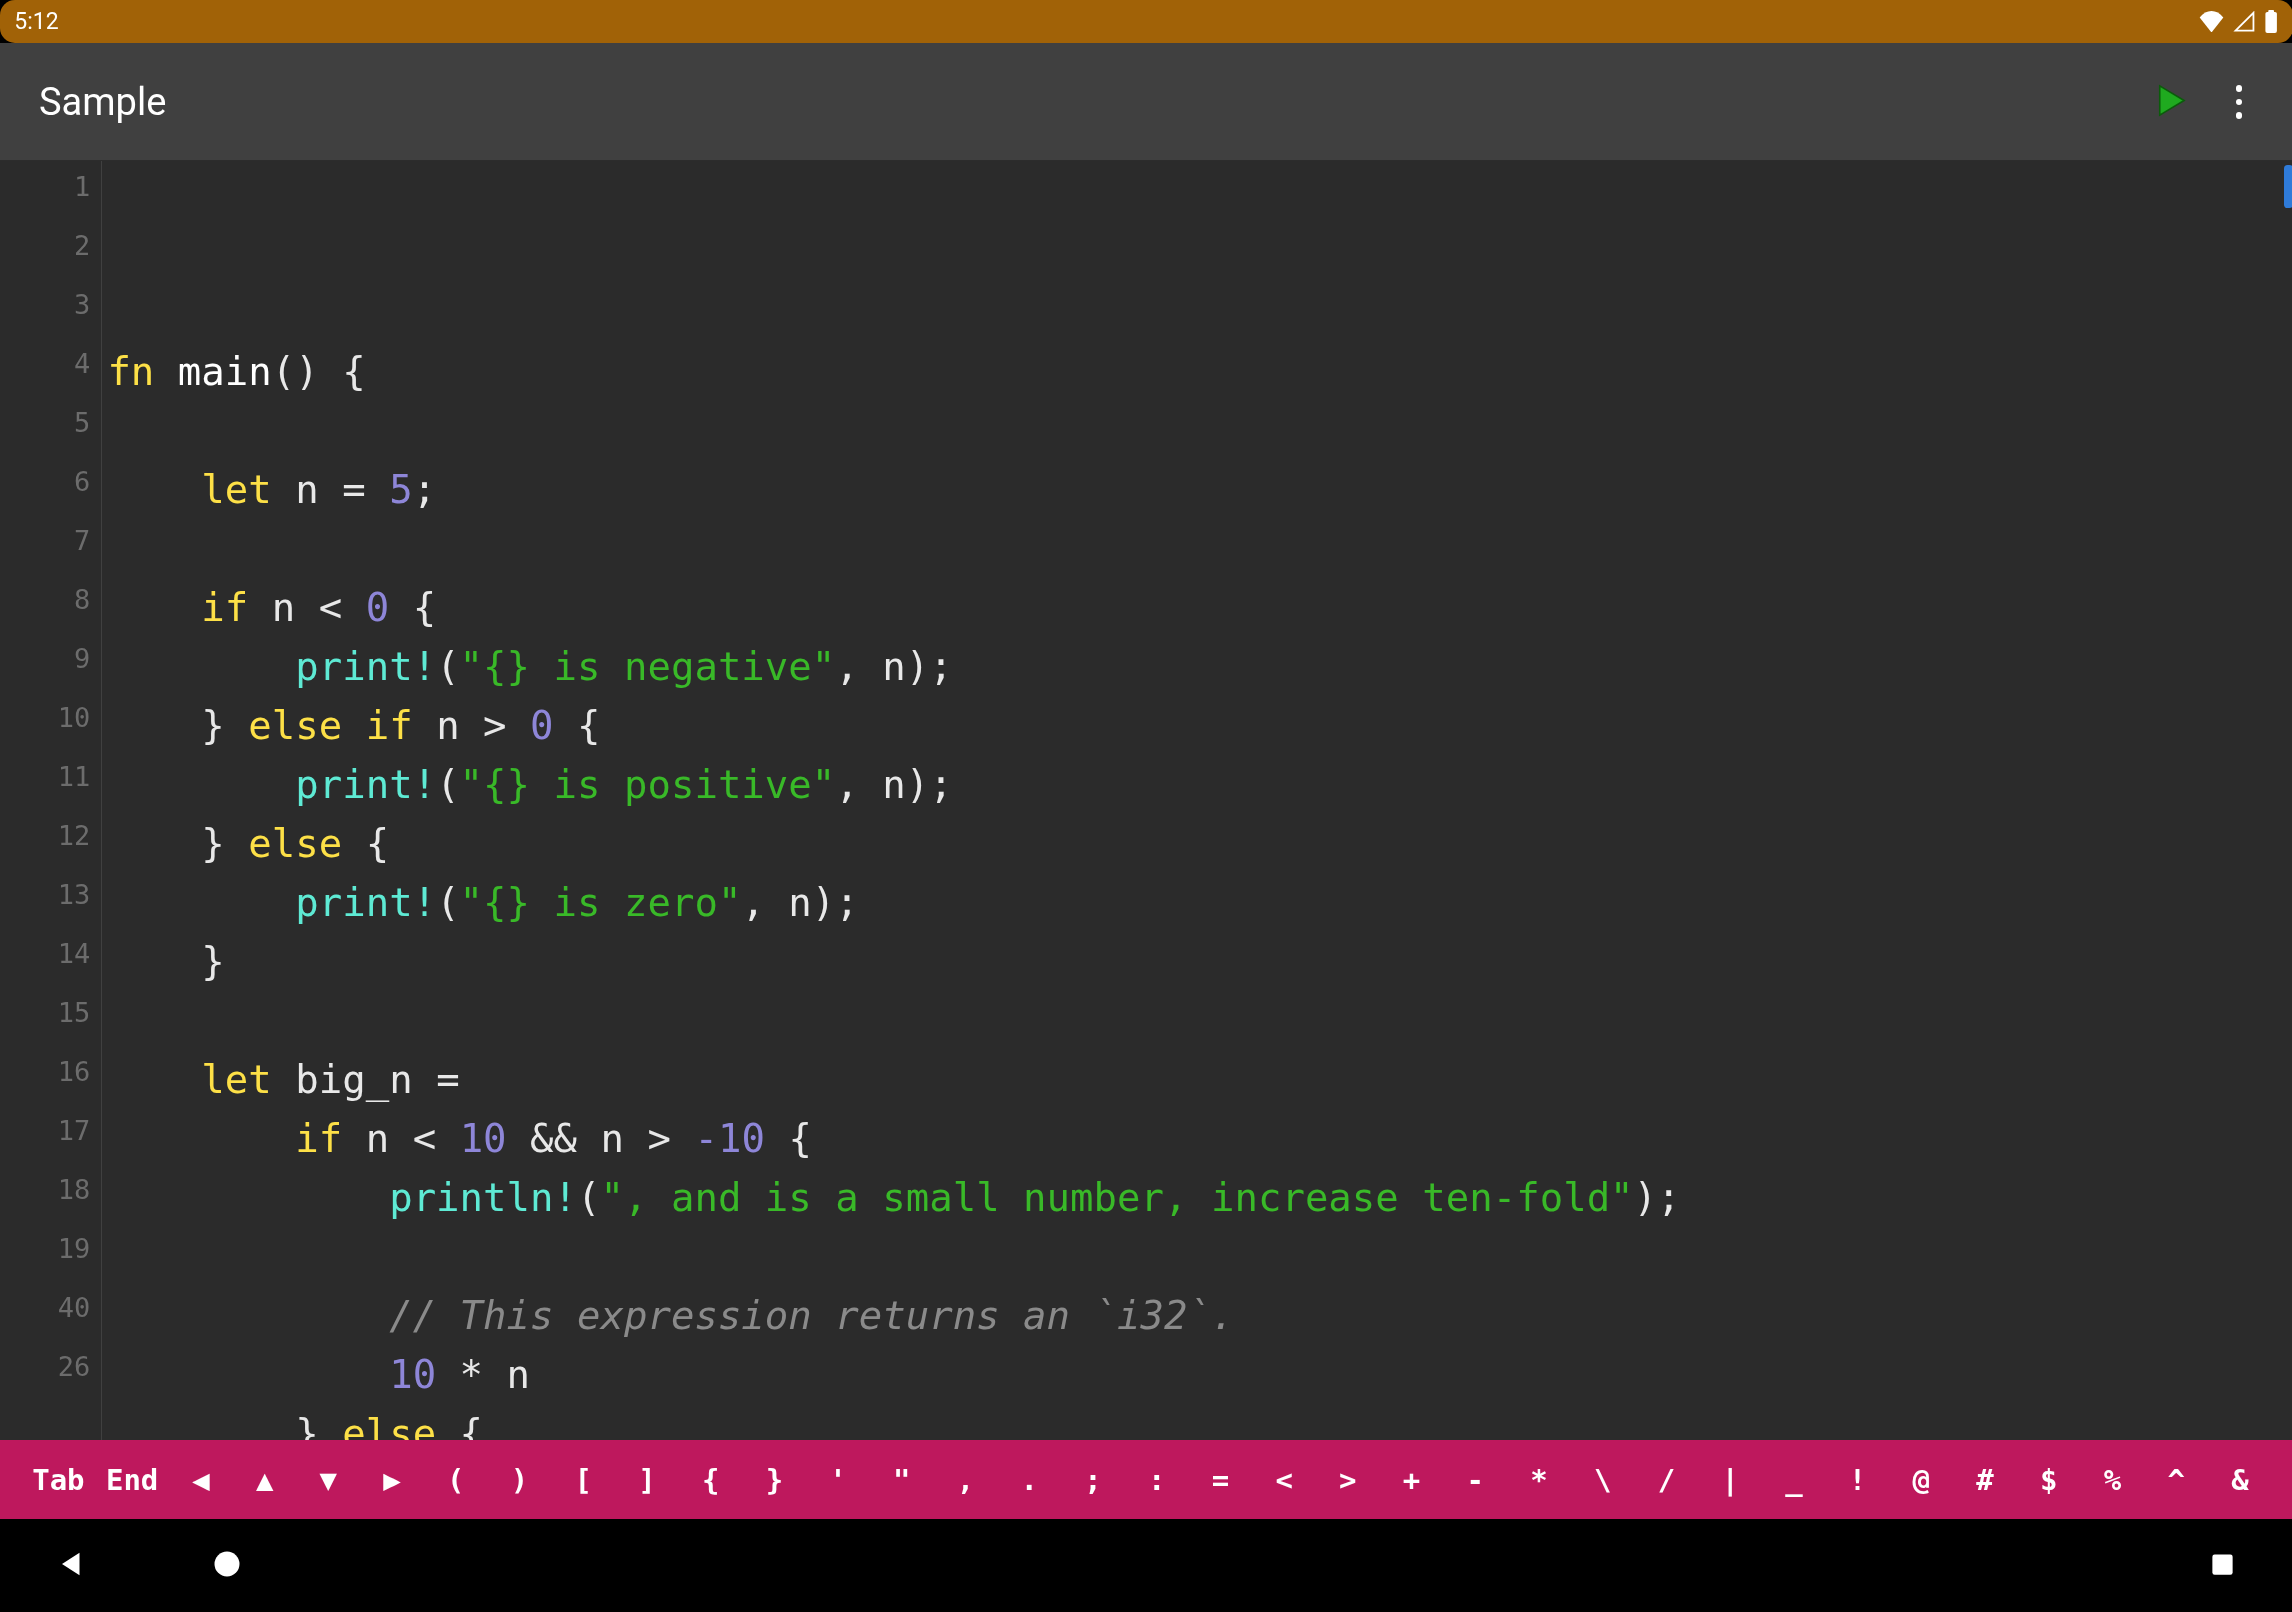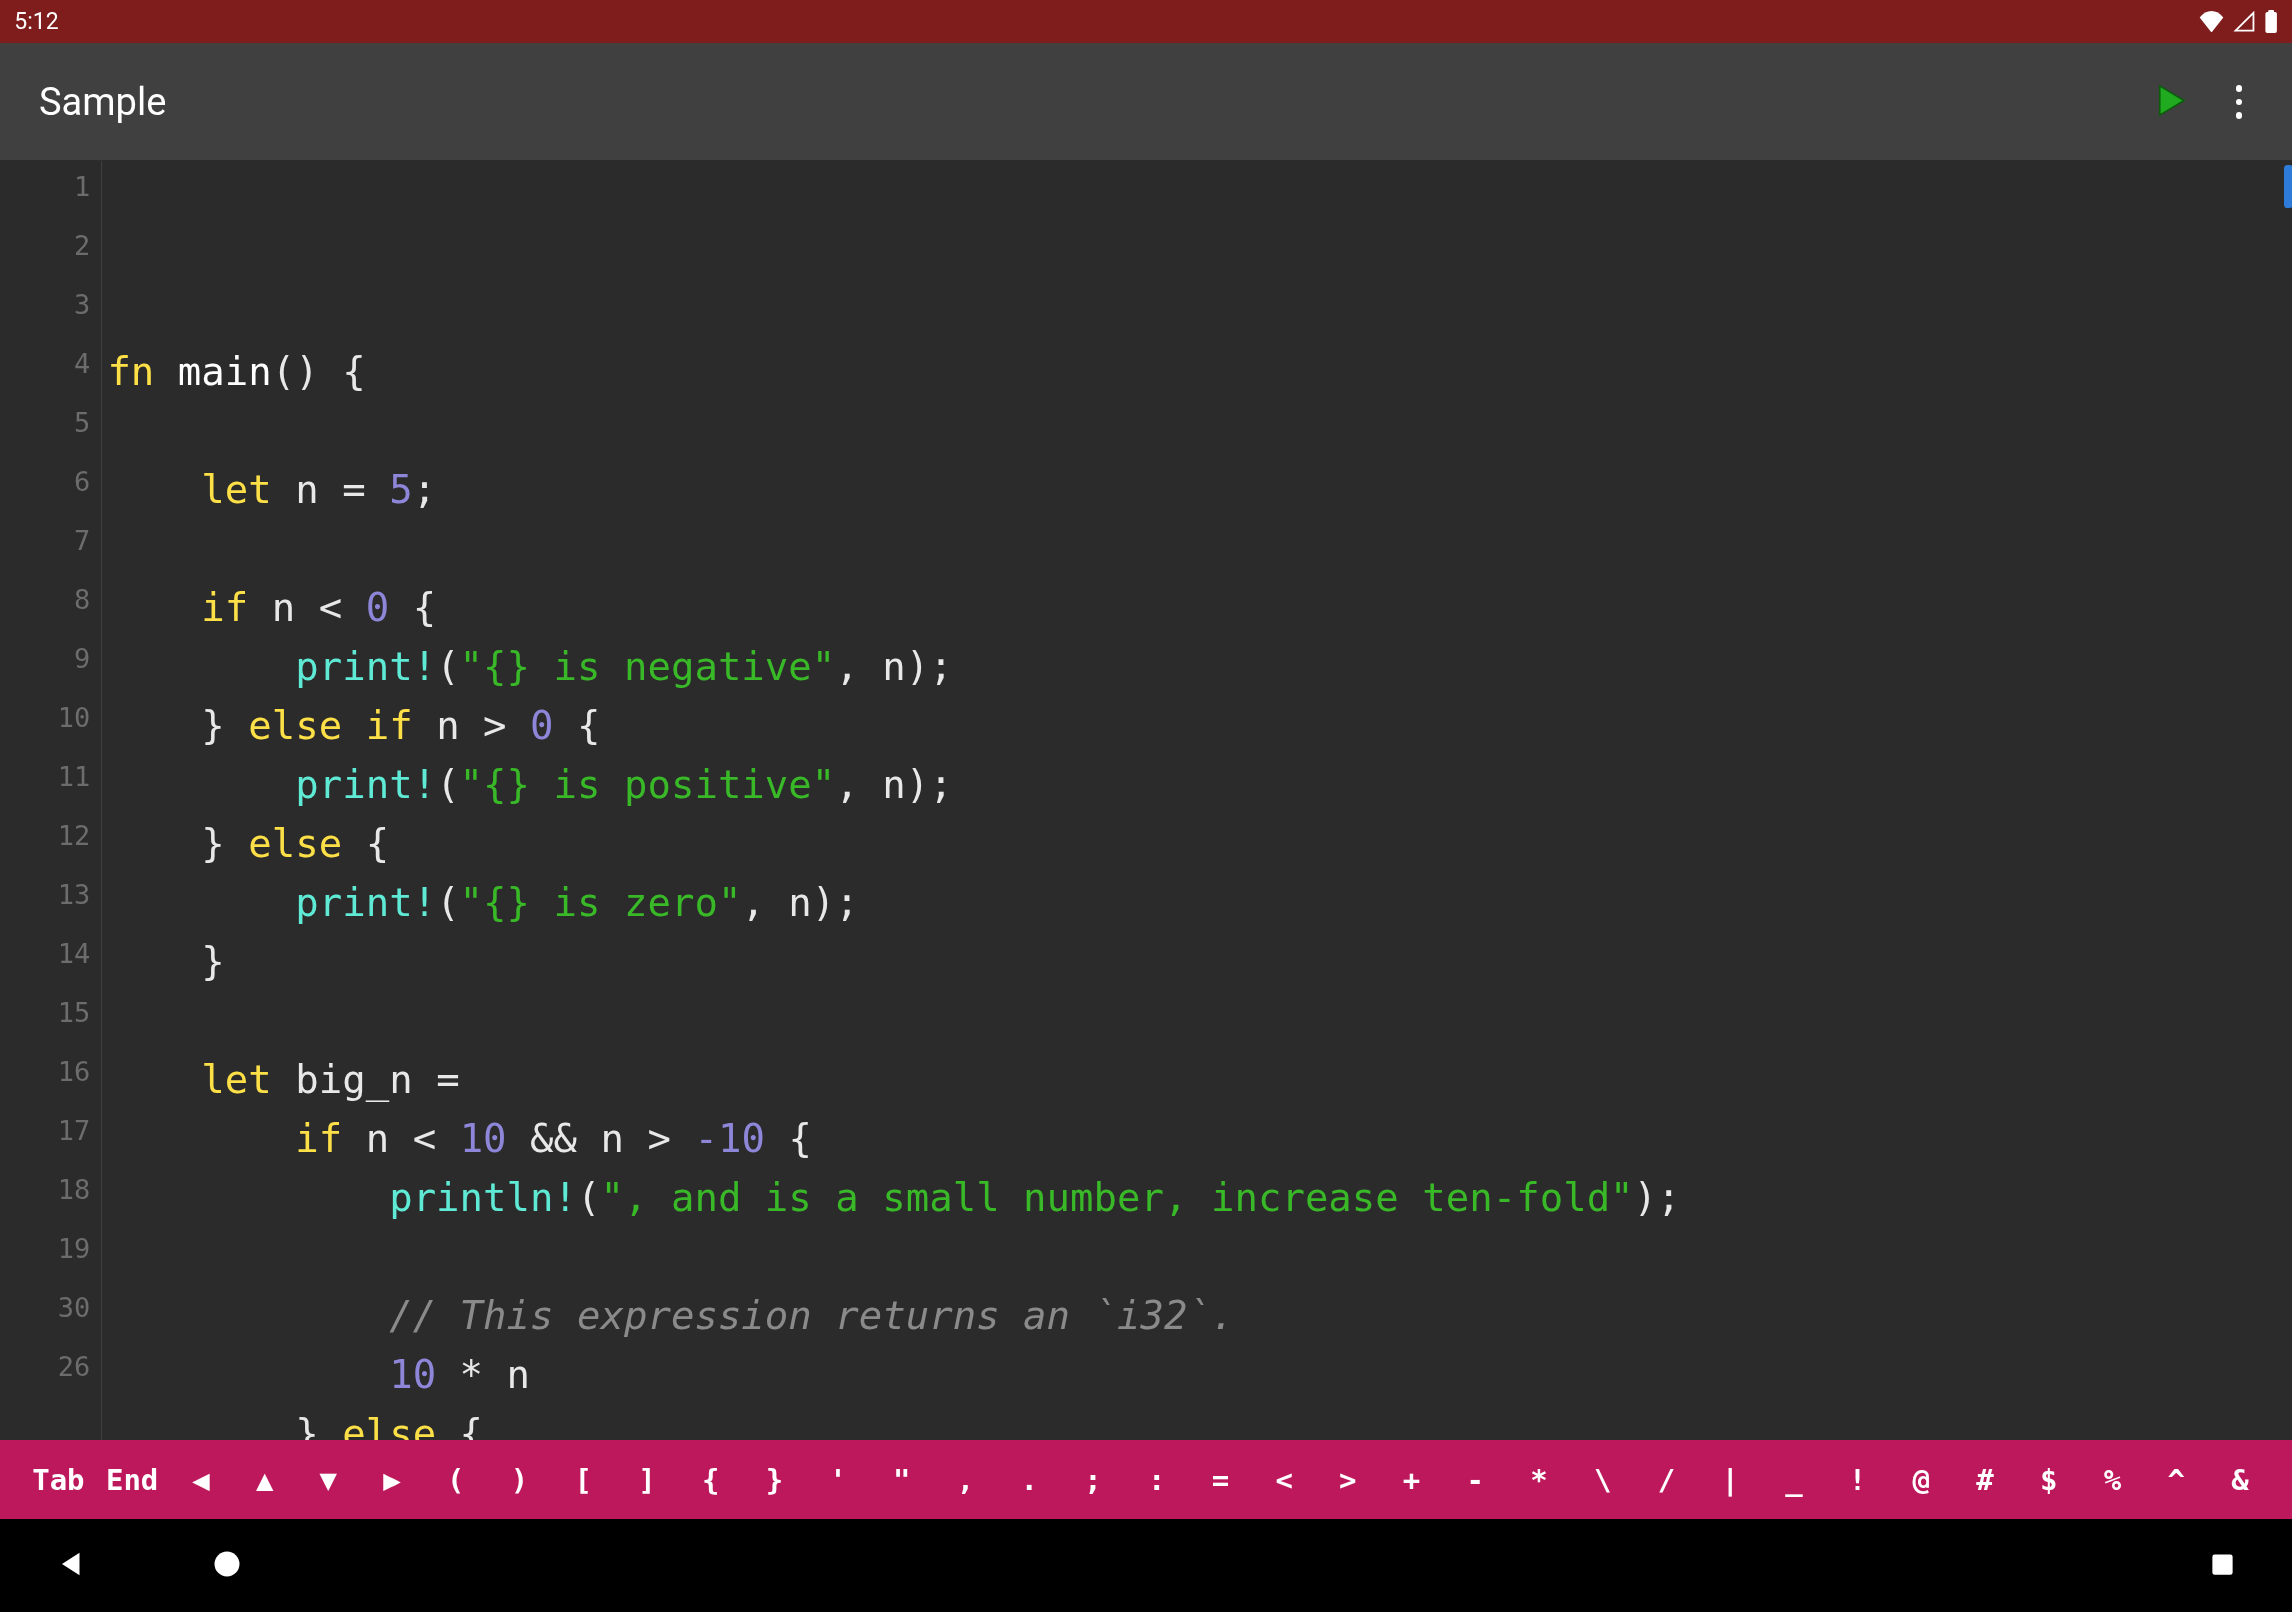--- a/index.html
+++ b/index.html
@@ -1,20 +1,20 @@
 <!DOCTYPE html>
 <html style="font-size:14.3px"><head>
 <meta charset="utf-8">
 <style>
   * { margin: 0; padding: 0; box-sizing: border-box; }
   html, body { width: 100%; height: 100%; background: #000; font-family: Roboto, "Helvetica Neue", Arial, sans-serif; color: #e8e8e8; overflow: hidden; }
   .screen { display: flex; flex-direction: column; width: 2293px; height: 1612px; transform-origin: top left; }
 
   
-  .status-bar { height: 43px; display: flex; align-items: center; justify-content: space-between; padding: 0 14.3px; background: #7f1d1d; font-size: 23px; color: #fff; }
+  .status-bar { height: 43px; display: flex; align-items: center; justify-content: space-between; padding: 0 14.3px; background: #a16207; font-size: 23px; color: #fff; border-radius: 15px; }
   .status-right { display: flex; align-items: center; gap: 7.2px; }
   .status-right svg { fill: #fff; }
 
   
   .action-bar { height: 118px; display: flex; align-items: center; justify-content: space-between; padding: 0 36px 0 39px; background: #404040; box-shadow: inset 0 -0.9px 0 rgba(0,0,0,.3); }
   .action-title { font-size: 38px; font-weight: 400; color: #fff; }
   .action-right { display: flex; align-items: center; gap: 32px; }
   .play-icon svg { width: 39px; height: 39px; }
   .more-icon { display: flex; flex-direction: column; gap: 7.2px; align-items: center; justify-content: center; width: 36px; height: 36px; }
   .more-icon span { width: 6.3px; height: 6.3px; border-radius: 50%; background: #fff; }
@@ -101,21 +101,21 @@
         <div class="gut-line">10</div>
         <div class="gut-line">11</div>
         <div class="gut-line">12</div>
         <div class="gut-line">13</div>
         <div class="gut-line">14</div>
         <div class="gut-line">15</div>
         <div class="gut-line">16</div>
         <div class="gut-line">17</div>
         <div class="gut-line">18</div>
         <div class="gut-line">19</div>
-        <div class="gut-line">30</div>
+        <div class="gut-line">40</div>
         <div class="gut-line">26</div>
       </div>
     <div class="code" id="code">
       <div class="scroll-ind"></div>
     <div class="code-line"><span class="kw">fn</span><span class="def"> </span><span class="fn">main</span><span class="pun">() {</span></div><div class="code-line"></div><div class="code-line"><span class="def">    </span><span class="kw">let</span><span class="def"> n </span><span class="pun">=</span><span class="def"> </span><span class="num">5</span><span class="pun">;</span></div><div class="code-line"></div><div class="code-line"><span class="def">    </span><span class="kw">if</span><span class="def"> n </span><span class="pun">&lt;</span><span class="def"> </span><span class="num">0</span><span class="def"> </span><span class="pun">{</span></div><div class="code-line"><span class="def">        </span><span class="mac">print!</span><span class="pun">(</span><span class="str">"{} is negative"</span><span class="pun">, n);</span></div><div class="code-line"><span class="def">    </span><span class="pun">}</span><span class="def"> </span><span class="kw">else if</span><span class="def"> n </span><span class="pun">&gt;</span><span class="def"> </span><span class="num">0</span><span class="def"> </span><span class="pun">{</span></div><div class="code-line"><span class="def">        </span><span class="mac">print!</span><span class="pun">(</span><span class="str">"{} is positive"</span><span class="pun">, n);</span></div><div class="code-line"><span class="def">    </span><span class="pun">}</span><span class="def"> </span><span class="kw">else</span><span class="def"> </span><span class="pun">{</span></div><div class="code-line"><span class="def">        </span><span class="mac">print!</span><span class="pun">(</span><span class="str">"{} is zero"</span><span class="pun">, n);</span></div><div class="code-line"><span class="def">    </span><span class="pun">}</span></div><div class="code-line"></div><div class="code-line"><span class="def">    </span><span class="kw">let</span><span class="def"> big_n </span><span class="pun">=</span></div><div class="code-line"><span class="def">        </span><span class="kw">if</span><span class="def"> n </span><span class="pun">&lt;</span><span class="def"> </span><span class="num">10</span><span class="def"> </span><span class="pun">&amp;&amp;</span><span class="def"> n </span><span class="pun">&gt;</span><span class="def"> </span><span class="num">-10</span><span class="def"> </span><span class="pun">{</span></div><div class="code-line"><span class="def">            </span><span class="mac">println!</span><span class="pun">(</span><span class="str">", and is a small number, increase ten-fold"</span><span class="pun">);</span></div><div class="code-line"></div><div class="code-line"><span class="def">            </span><span class="cmt">// This expression returns an `i32`.</span></div><div class="code-line"><span class="def">            </span><span class="num">10</span><span class="def"> </span><span class="pun">*</span><span class="def"> n</span></div><div class="code-line"><span class="def">        </span><span class="pun">}</span><span class="def"> </span><span class="kw">else</span><span class="def"> </span><span class="pun">{</span></div></div>
   </div>
 
   <div class="symbol-row" id="symrow">
       <div class="sym-label">Tab</div>
       <div class="sym-label">End</div>

